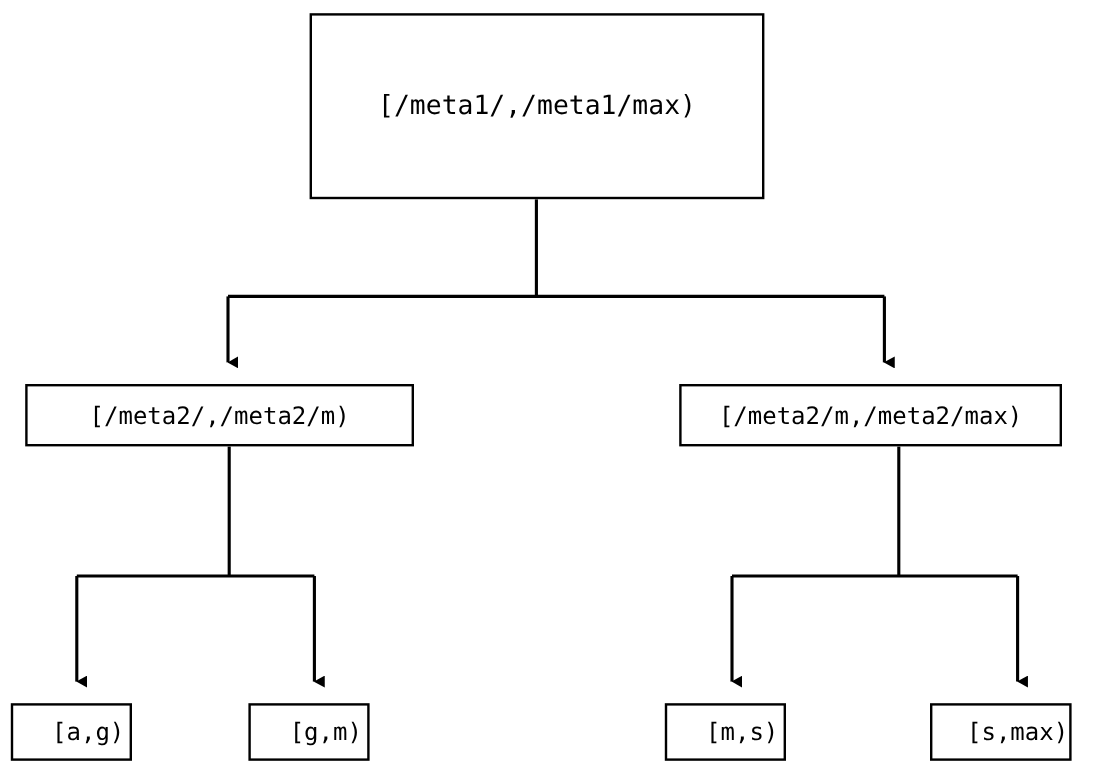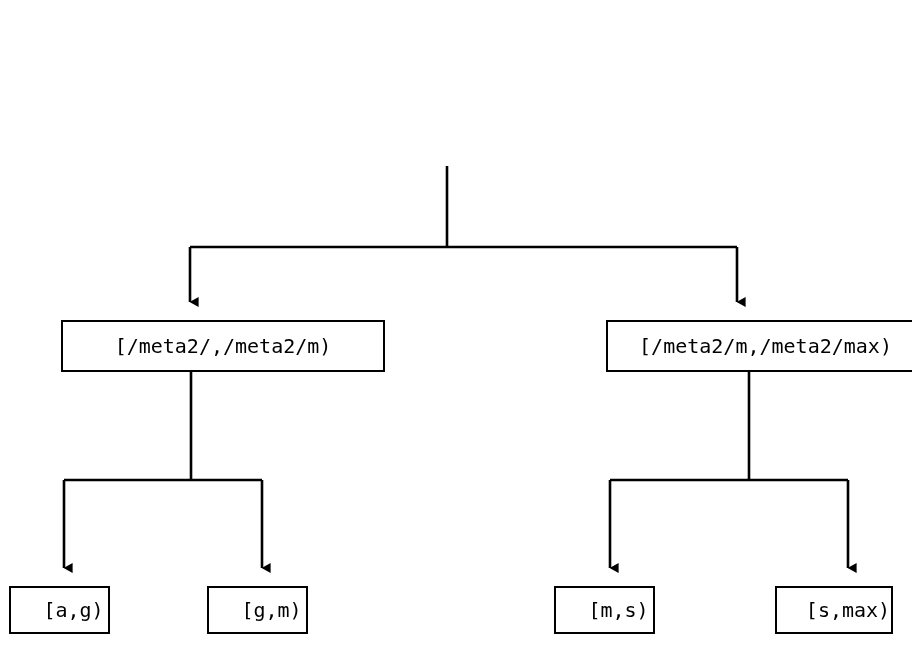--- a/index.html
+++ b/index.html
@@ -44,21 +44,20 @@
     left: 258px;
     top: 11px;
     width: 379px;
     height: 155px;
     font-size: 22px;
   }
   .node-mid {
     top: 320px;
     height: 52px;
     font-size: 20px;
-    margin-left: 40px;
   }
   .node-mid-left  { left: 21px;  width: 324px; }
   .node-mid-right { left: 566px; width: 319px; }
   .node-leaf {
     top: 586px;
     height: 48px;
     font-size: 20px;
     padding-left: 28px;
   }
   .node-leaf-1 { left: 9px;   width: 101px; }
@@ -92,20 +91,23 @@
       <path d="M 64 480 L 64 568" marker-end="url(#arrow-down)"></path>
       <path d="M 262 480 L 262 568" marker-end="url(#arrow-down)"></path>
 
       <path d="M 749 372 L 749 480"></path>
       <path d="M 610 480 L 848 480"></path>
       <path d="M 610 480 L 610 568" marker-end="url(#arrow-down)"></path>
       <path d="M 848 480 L 848 568" marker-end="url(#arrow-down)"></path>
     </g>
   </svg>
 
+  <div class="node node-root">
+    <span class="node-label">[/meta1/,/meta1/max)</span>
+  </div>
 
   <div class="node node-mid node-mid-left">
     <span class="node-label">[/meta2/,/meta2/m)</span>
   </div>
 
   <div class="node node-mid node-mid-right">
     <span class="node-label">[/meta2/m,/meta2/max)</span>
   </div>
 
   <div class="node node-leaf node-leaf-1">

